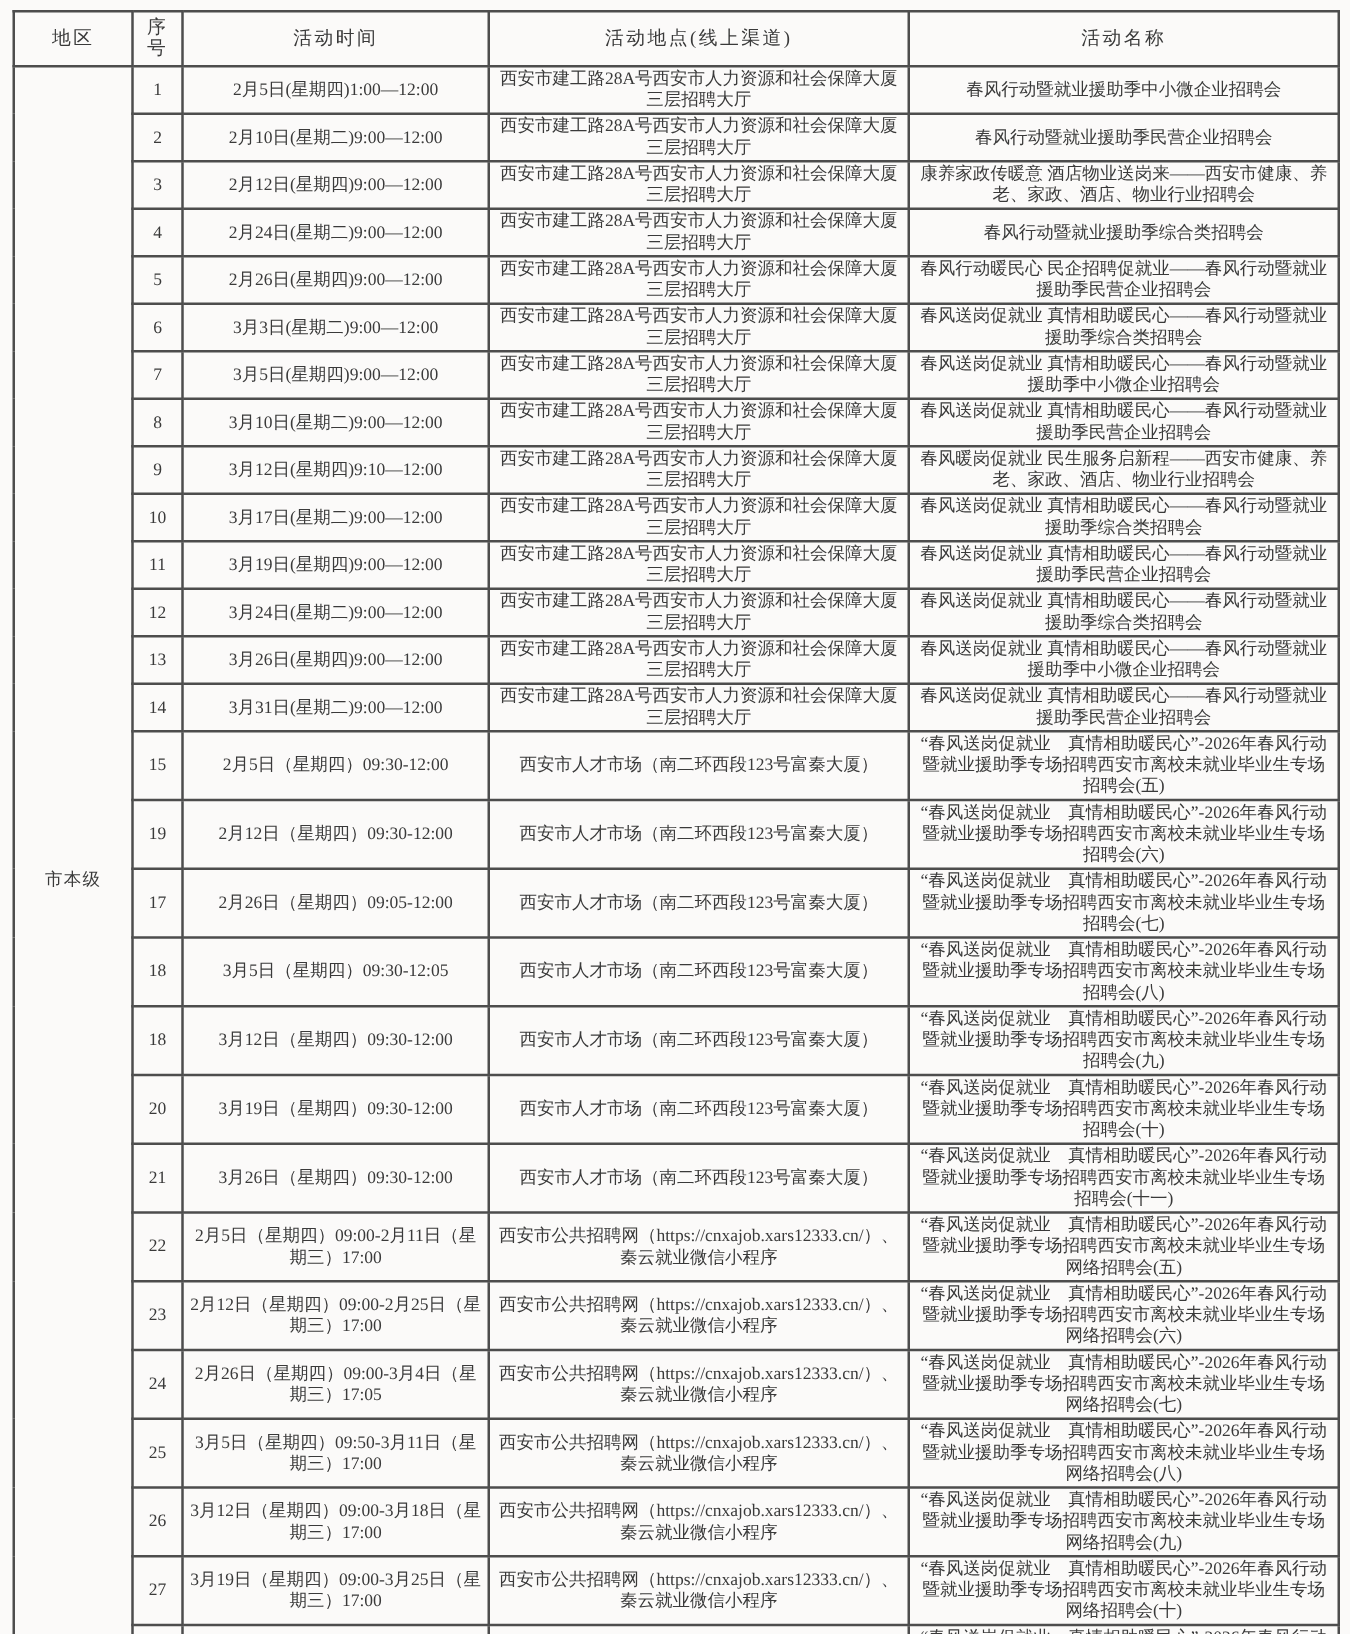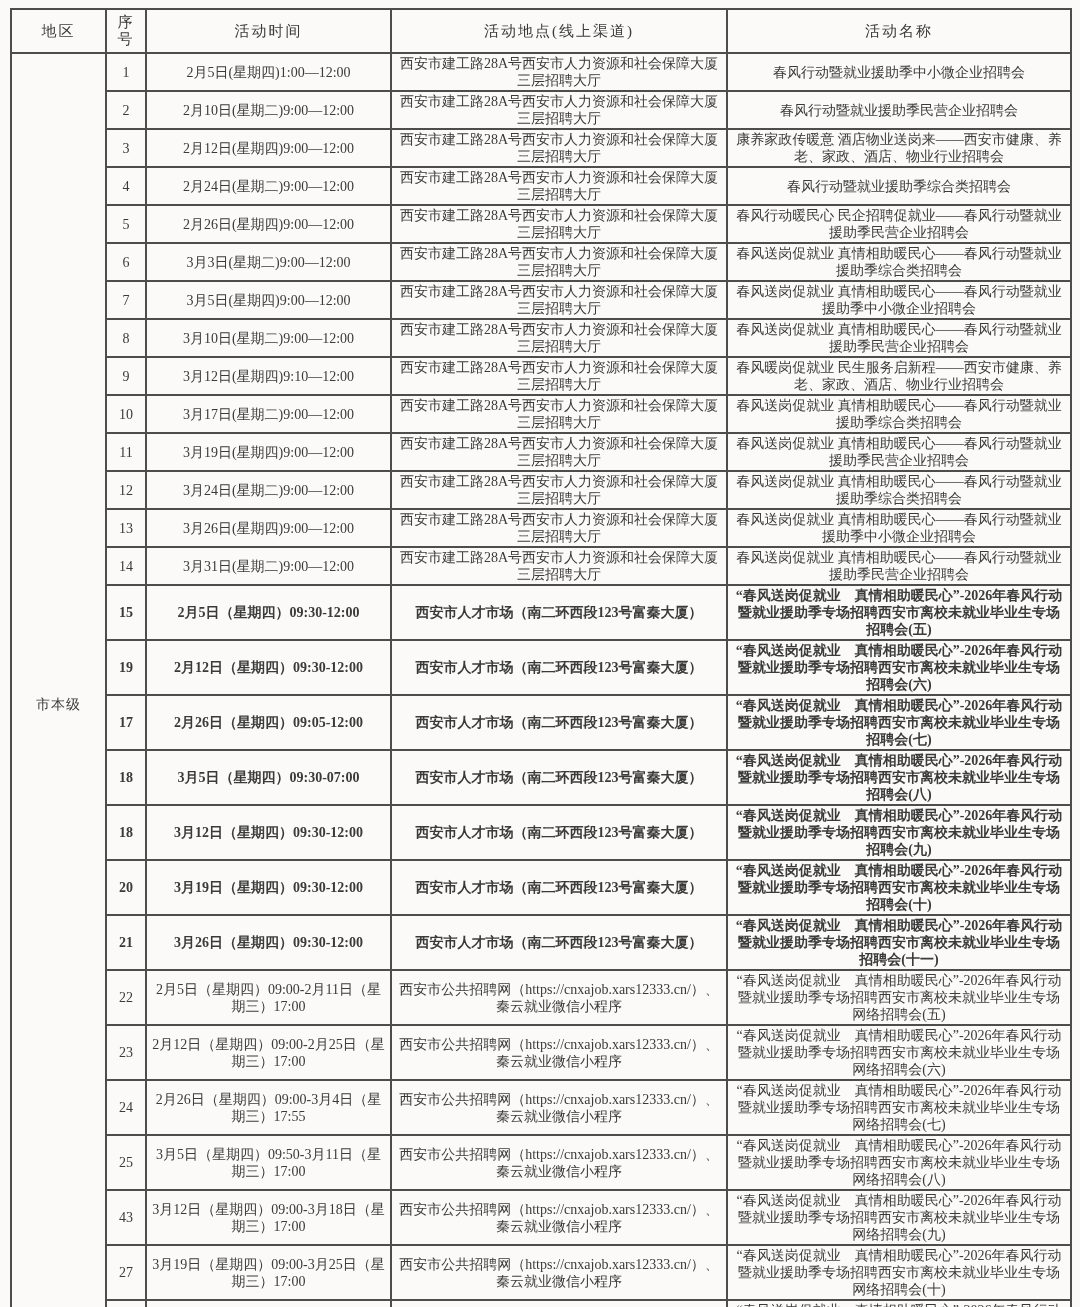--- a/index.html
+++ b/index.html
@@ -34,21 +34,21 @@
   table.events thead th {
     height: 40px;
     font-size: 15px;
     letter-spacing: 2px;
   }
   td.region-cell {
     font-size: 15px;
     letter-spacing: 1px;
   }
   tr.g1 td { height: 34px; }
-  tr.g2 td { height: 51px; font-weight: bold; }
+  tr.g2 td { height: 51px; }
   tr.g3 td { height: 51px; }
 </style>
 </head>
 <body>
 
 <div class="page">
   <table class="events">
     <colgroup>
       <col style="width:95px">
       <col style="width:40px">
@@ -164,21 +164,21 @@
           <td>“春风送岗促就业　真情相助暖民心”-2026年春风行动暨就业援助季专场招聘西安市离校未就业毕业生专场招聘会(六)</td>
         </tr>
         <tr class="g2">
           <td>17</td>
           <td>2月26日（星期四）09:05-12:00</td>
           <td>西安市人才市场（南二环西段123号富秦大厦）</td>
           <td>“春风送岗促就业　真情相助暖民心”-2026年春风行动暨就业援助季专场招聘西安市离校未就业毕业生专场招聘会(七)</td>
         </tr>
         <tr class="g2">
           <td>18</td>
-          <td>3月5日（星期四）09:30-07:00</td>
+          <td>3月5日（星期四）09:30-12:05</td>
           <td>西安市人才市场（南二环西段123号富秦大厦）</td>
           <td>“春风送岗促就业　真情相助暖民心”-2026年春风行动暨就业援助季专场招聘西安市离校未就业毕业生专场招聘会(八)</td>
         </tr>
         <tr class="g2">
           <td>18</td>
           <td>3月12日（星期四）09:30-12:00</td>
           <td>西安市人才市场（南二环西段123号富秦大厦）</td>
           <td>“春风送岗促就业　真情相助暖民心”-2026年春风行动暨就业援助季专场招聘西安市离校未就业毕业生专场招聘会(九)</td>
         </tr>
         <tr class="g2">
@@ -200,32 +200,32 @@
           <td>“春风送岗促就业　真情相助暖民心”-2026年春风行动暨就业援助季专场招聘西安市离校未就业毕业生专场网络招聘会(五)</td>
         </tr>
         <tr class="g3">
           <td>23</td>
           <td>2月12日（星期四）09:00-2月25日（星期三）17:00</td>
           <td>西安市公共招聘网（https://cnxajob.xars12333.cn/）、秦云就业微信小程序</td>
           <td>“春风送岗促就业　真情相助暖民心”-2026年春风行动暨就业援助季专场招聘西安市离校未就业毕业生专场网络招聘会(六)</td>
         </tr>
         <tr class="g3">
           <td>24</td>
-          <td>2月26日（星期四）09:00-3月4日（星期三）17:55</td>
+          <td>2月26日（星期四）09:00-3月4日（星期三）17:05</td>
           <td>西安市公共招聘网（https://cnxajob.xars12333.cn/）、秦云就业微信小程序</td>
           <td>“春风送岗促就业　真情相助暖民心”-2026年春风行动暨就业援助季专场招聘西安市离校未就业毕业生专场网络招聘会(七)</td>
         </tr>
         <tr class="g3">
           <td>25</td>
           <td>3月5日（星期四）09:50-3月11日（星期三）17:00</td>
           <td>西安市公共招聘网（https://cnxajob.xars12333.cn/）、秦云就业微信小程序</td>
           <td>“春风送岗促就业　真情相助暖民心”-2026年春风行动暨就业援助季专场招聘西安市离校未就业毕业生专场网络招聘会(八)</td>
         </tr>
         <tr class="g3">
-          <td>43</td>
+          <td>26</td>
           <td>3月12日（星期四）09:00-3月18日（星期三）17:00</td>
           <td>西安市公共招聘网（https://cnxajob.xars12333.cn/）、秦云就业微信小程序</td>
           <td>“春风送岗促就业　真情相助暖民心”-2026年春风行动暨就业援助季专场招聘西安市离校未就业毕业生专场网络招聘会(九)</td>
         </tr>
         <tr class="g3">
           <td>27</td>
           <td>3月19日（星期四）09:00-3月25日（星期三）17:00</td>
           <td>西安市公共招聘网（https://cnxajob.xars12333.cn/）、秦云就业微信小程序</td>
           <td>“春风送岗促就业　真情相助暖民心”-2026年春风行动暨就业援助季专场招聘西安市离校未就业毕业生专场网络招聘会(十)</td>
         </tr>

